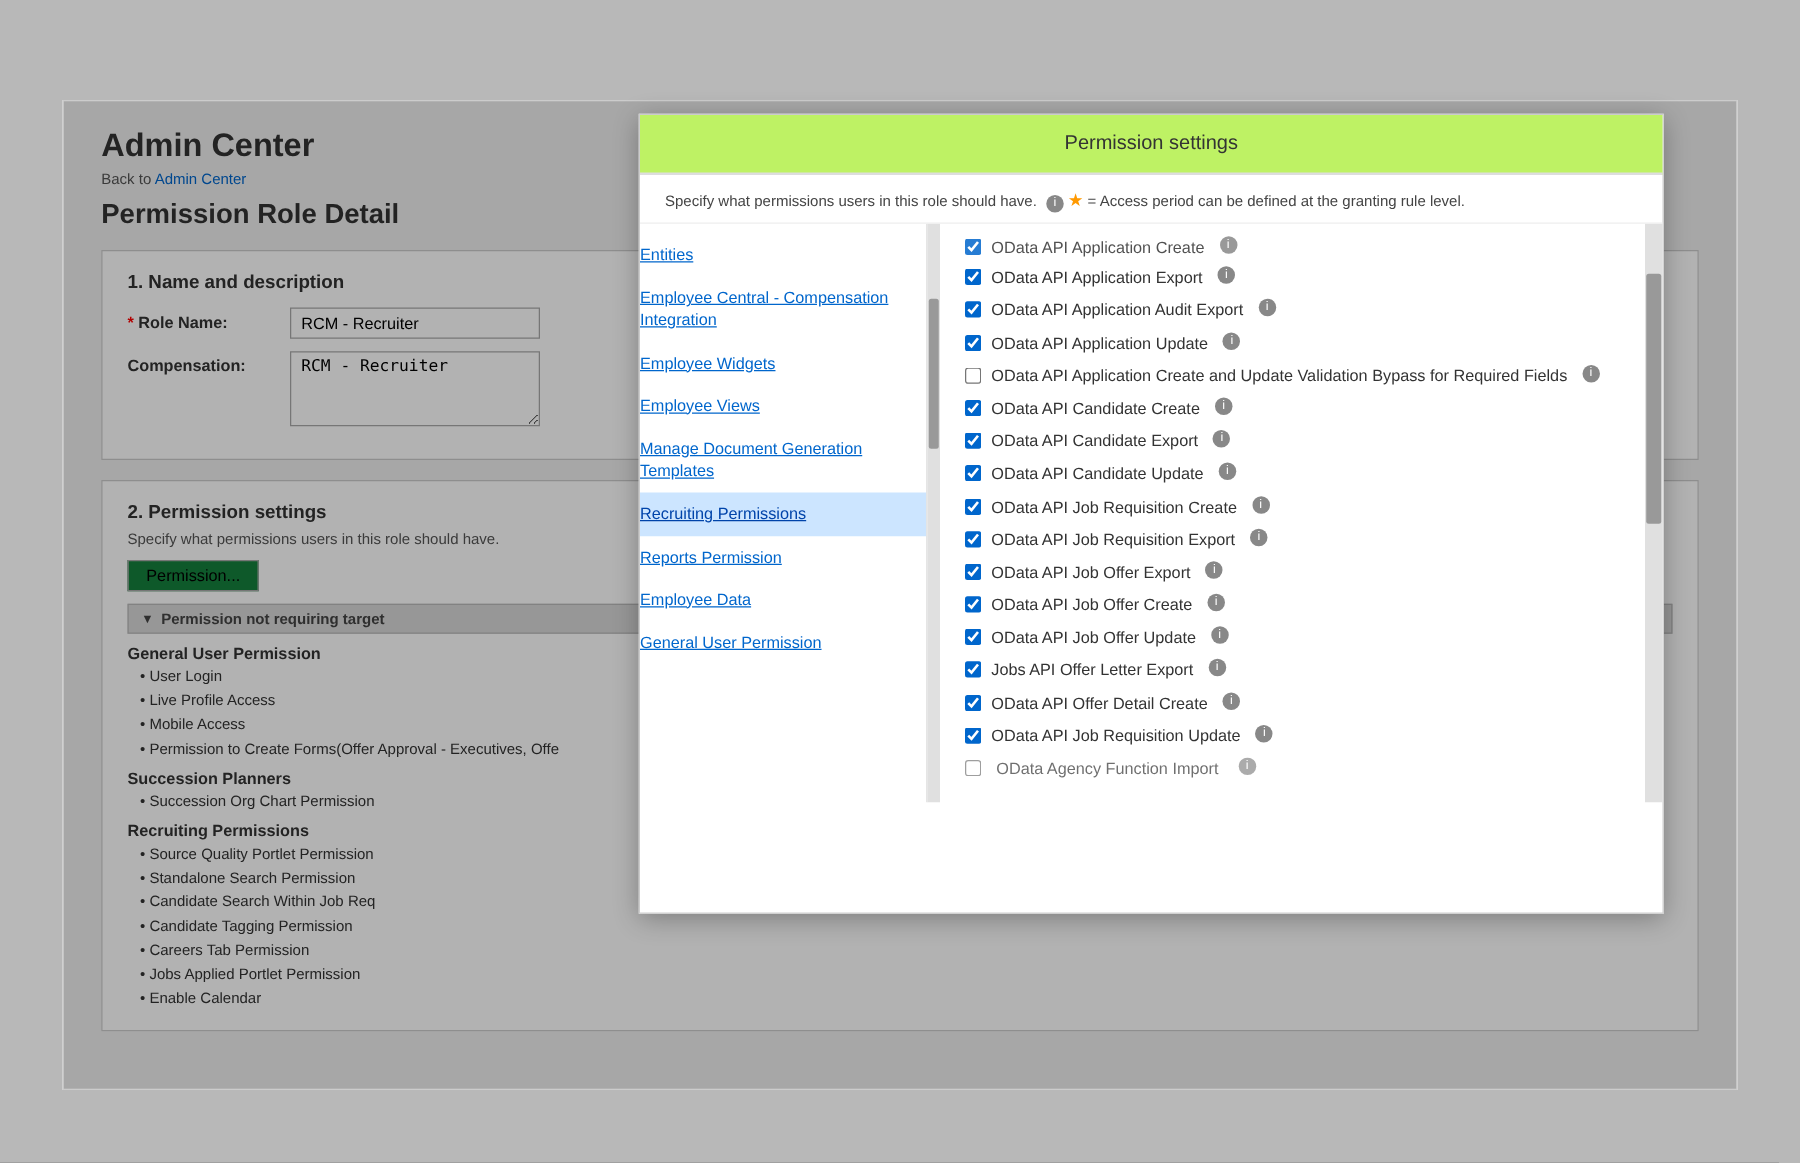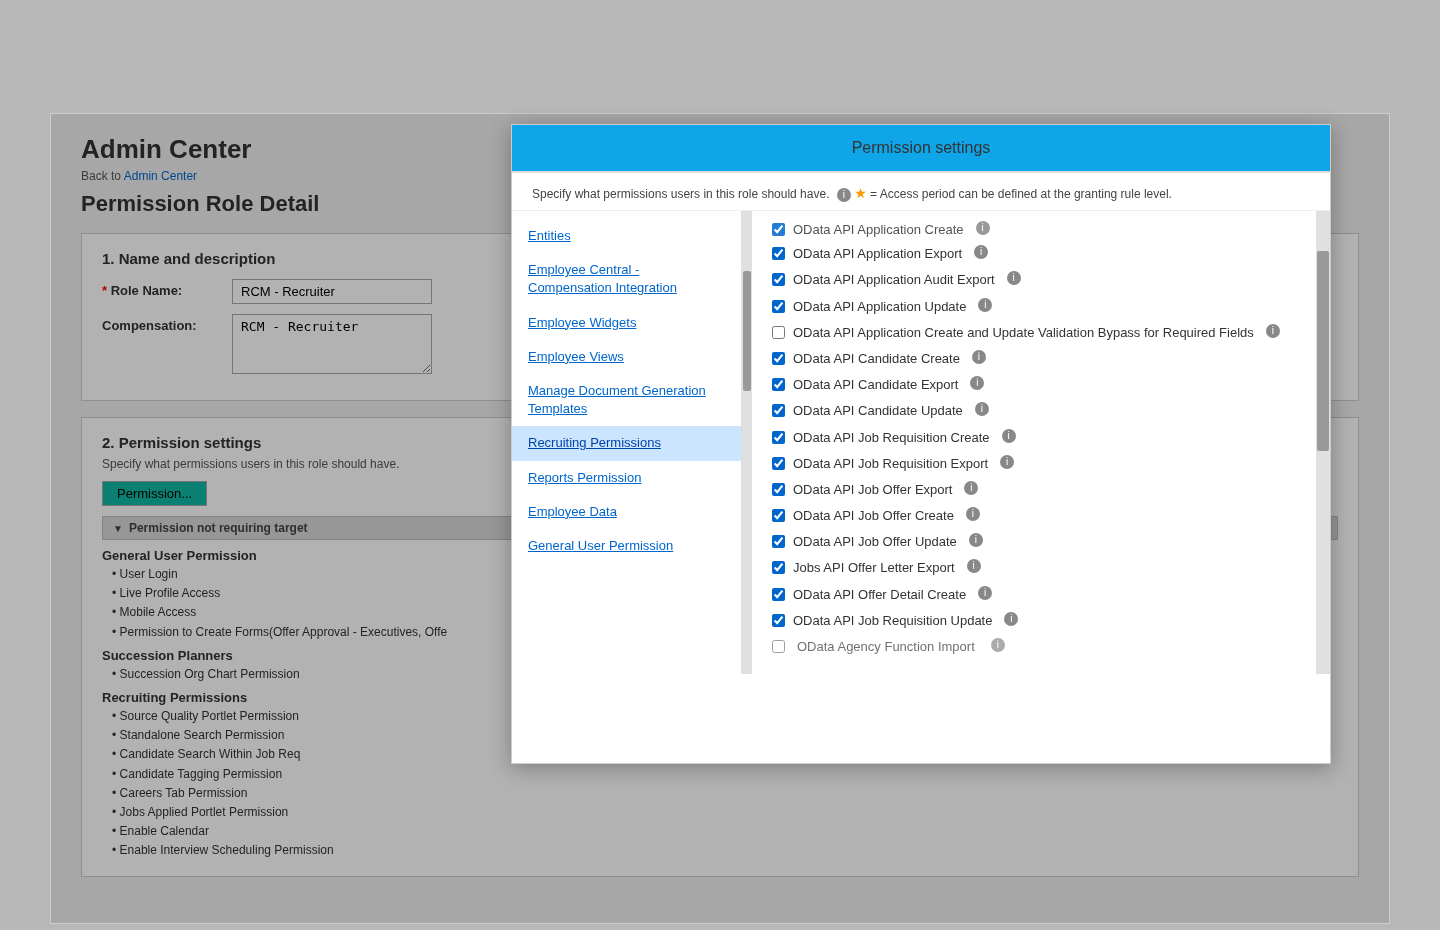--- a/index.html
+++ b/index.html
@@ -86,21 +86,21 @@
       font-weight: bold;
       color: #333;
       margin-bottom: 6px;
     }
     .section2-desc {
       font-size: 12px;
       color: #555;
       margin-bottom: 10px;
     }
     .perm-button {
-      background: #14b8a6;
+      background: #15803d;
       border: 1px solid #aaa;
       padding: 4px 14px;
       font-size: 13px;
       cursor: pointer;
       margin-bottom: 10px;
     }
     .perm-not-requiring {
       background: #d8d8d8;
       border: 1px solid #bbb;
       padding: 4px 10px;
@@ -142,21 +142,21 @@
       top: 10px;
       left: 460px;
       width: 820px;
       background: #fff;
       border: 1px solid #ccc;
       box-shadow: 0 4px 20px rgba(0,0,0,0.3);
       z-index: 20;
       min-height: 640px;
     }
     .modal-header {
-      background: #0ea5e9;
+      background: #bef264;
       border-bottom: 2px solid #ddd;
       padding: 14px 20px;
       font-size: 16px;
       font-weight: normal;
       color: #333;
       text-align: center;
     }
     .modal-intro {
       padding: 12px 20px 8px 20px;
       font-size: 12px;
@@ -170,21 +170,21 @@
     }
     
     .modal-left-nav {
       width: 230px;
       border-right: 1px solid #ddd;
       overflow-y: auto;
       padding: 8px 0;
       flex-shrink: 0;
     }
     .modal-left-nav-item {
-      padding: 8px 16px;
+      padding: 8px 0;
       font-size: 13px;
       color: #0066cc;
       cursor: pointer;
       line-height: 1.4;
       text-decoration: underline;
     }
     .modal-left-nav-item.active {
       background: #cce5ff;
       color: #0044aa;
       text-decoration: underline;
@@ -263,21 +263,21 @@
     .modal-full {
       display: flex;
       flex-direction: column;
       height: 100%;
     }
   </style>
 </head>
 <body>
 
 <div class="outer-bg">
-  <div class="admin-panel" style="position:relative; min-height: 760px; margin-top: 33px;">
+  <div class="admin-panel" style="position:relative; min-height: 760px;">
 
     <div class="admin-title">Admin Center</div>
     <div class="breadcrumb">
       <span>Back to</span>
       <a href="#">Admin Center</a>
     </div>
     <div class="page-title">Permission Role Detail</div>
 
     <div class="section-box">
       <div class="section-heading">1. Name and description</div>
@@ -312,21 +312,20 @@
       <div class="perm-item">Succession Org Chart Permission</div>
 
       <div class="perm-category">Recruiting Permissions</div>
       <div class="perm-item">Source Quality Portlet Permission</div>
       <div class="perm-item">Standalone Search Permission</div>
       <div class="perm-item">Candidate Search Within Job Req</div>
       <div class="perm-item">Candidate Tagging Permission</div>
       <div class="perm-item">Careers Tab Permission</div>
       <div class="perm-item">Jobs Applied Portlet Permission</div>
       <div class="perm-item">Enable Calendar</div>
-      <div class="perm-item">Enable Interview Scheduling Permission</div>
     </div>
 
     <div class="modal-overlay"></div>
 
     <div class="modal">
       <div class="modal-full">
         <div class="modal-header">Permission settings</div>
         <div class="modal-intro">
           <span>Specify what permissions users in this role should have.</span>
           <span class="perm-info-icon">i</span>

